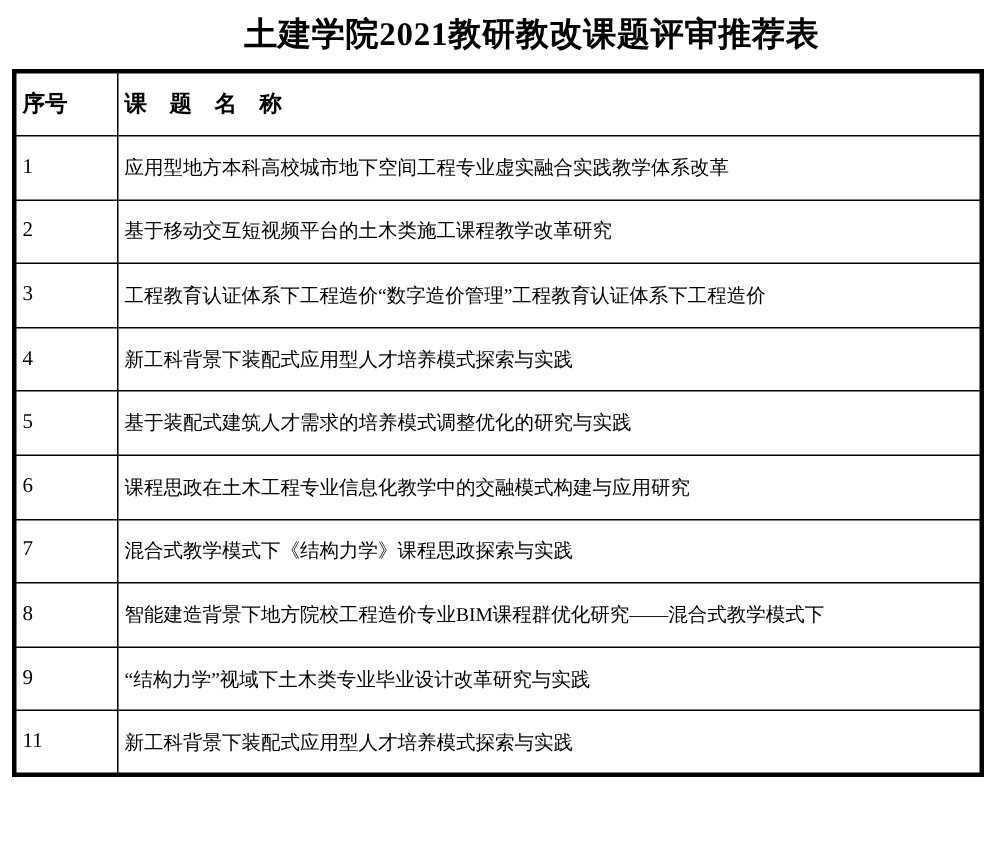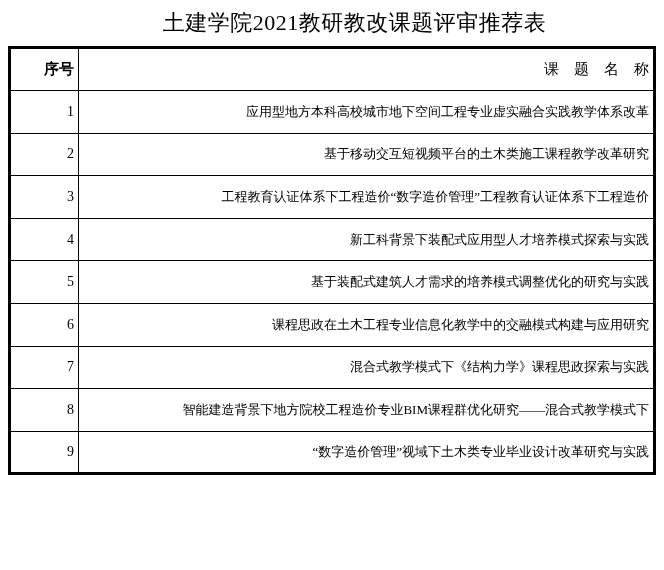--- a/index.html
+++ b/index.html
@@ -16,52 +16,52 @@
     background: #ffffff;
     overflow: hidden;
   }
   .doc-title {
     margin: 0;
     padding-top: 8px;
     height: 30px;
     line-height: 30px;
     text-align: center;
     font-size: 22px;
-    font-weight: normal;
+    font-weight: bold;
     letter-spacing: 0.5px;
     white-space: nowrap;
     padding-left: 45px;
   }
   table.review-table {
     border-collapse: collapse;
     table-layout: fixed;
     margin: 8px 0 0 8px;
     width: 645px;
     border: 3px solid #000000;
   }
   table.review-table th,
   table.review-table td {
     border: 1.5px solid #000000;
     padding: 0 4px;
-    text-align: right;
+    text-align: left;
     vertical-align: middle;
     overflow: hidden;
   }
   col.col-no   { width: 69px; }
   col.col-name { width: 576px; }
   tr.header-row { height: 43px; }
   tr.data-row   { height: 42.6px; }
   th.no-head {
     font-size: 15px;
     font-weight: bold;
     white-space: nowrap;
   }
   th.name-head {
     font-size: 15px;
-    font-weight: normal;
+    font-weight: bold;
     white-space: pre;
   }
   td.no-cell {
     font-size: 14px;
     font-weight: normal;
   }
   td.name-cell {
     font-size: 13px;
     font-weight: normal;
     white-space: nowrap;
@@ -113,18 +113,22 @@
       <tr class="data-row">
         <td class="no-cell">7</td>
         <td class="name-cell">混合式教学模式下《结构力学》课程思政探索与实践</td>
       </tr>
       <tr class="data-row">
         <td class="no-cell">8</td>
         <td class="name-cell">智能建造背景下地方院校工程造价专业BIM课程群优化研究——混合式教学模式下</td>
       </tr>
       <tr class="data-row">
         <td class="no-cell">9</td>
-        <td class="name-cell">“数字造价管理”视域下土木类专业毕业设计改革研究与实践</td>
+        <td class="name-cell">“结构力学”视域下土木类专业毕业设计改革研究与实践</td>
+      </tr>
+      <tr class="data-row">
+        <td class="no-cell">11</td>
+        <td class="name-cell">新工科背景下装配式应用型人才培养模式探索与实践</td>
       </tr>
     </tbody>
   </table>
 
 </div>
 
 </body></html>

